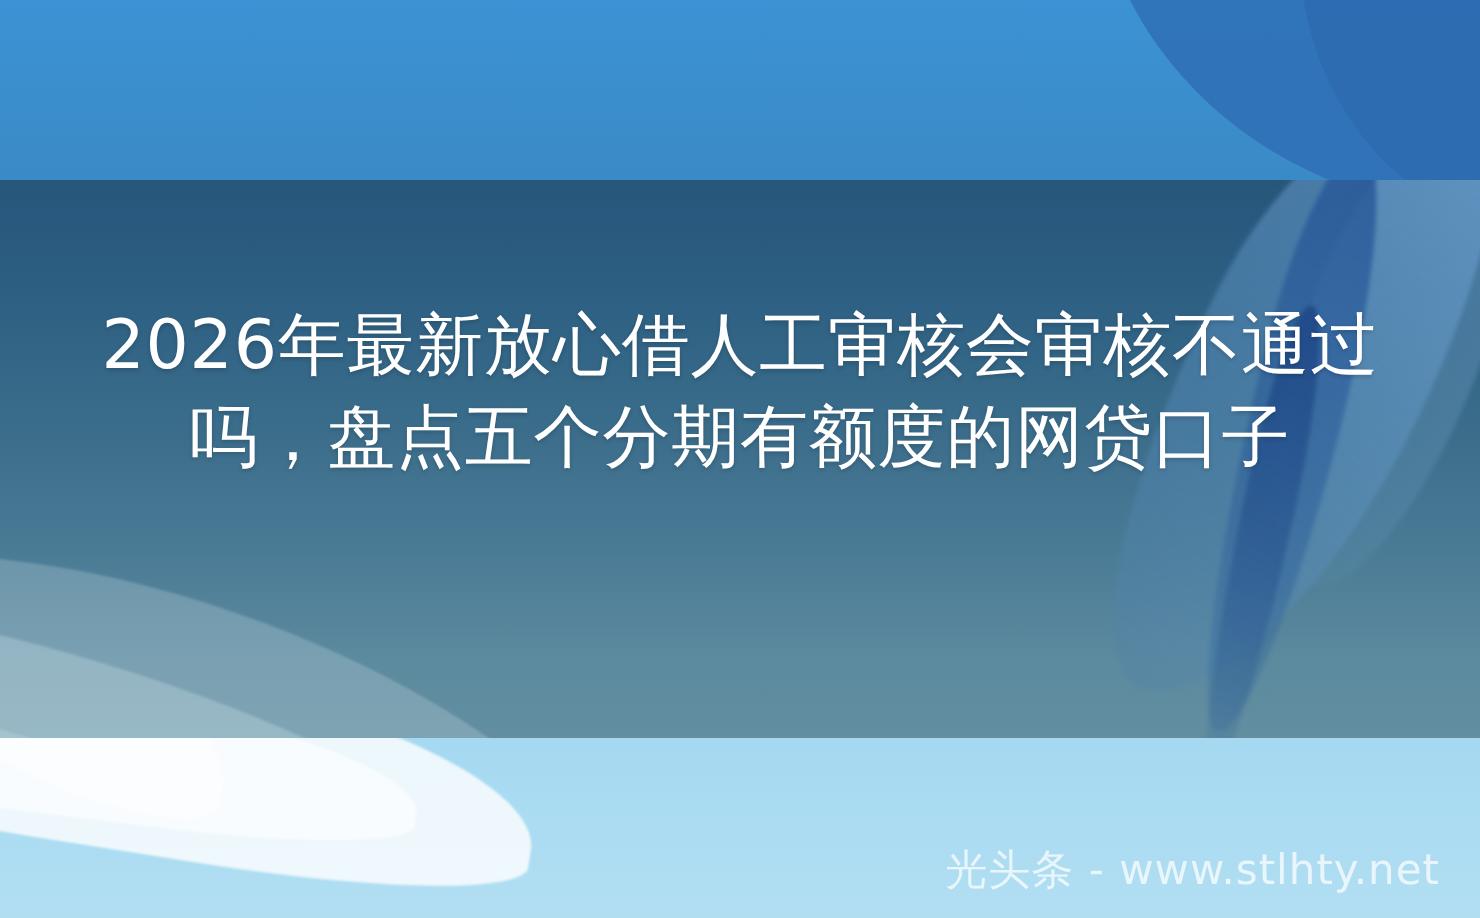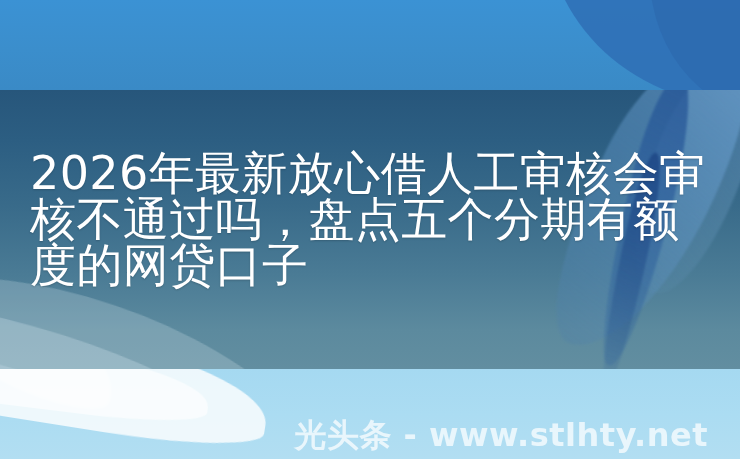--- a/index.html
+++ b/index.html
@@ -155,39 +155,40 @@
     border-radius:50%/ 70% 70% 30% 30%;
     transform:rotate(22deg);
     filter:blur(0.8px);
   }
 
   
   .title {
     position:absolute;
     left:30px; top:150px;
     width:680px;
+    text-align:center;
     color:#ffffff;
-    font-size:46px;
+    font-size:34px;
     line-height:46px;
     letter-spacing:0.4px;
     font-weight:400;
     text-shadow:0 1px 2px rgba(0,0,0,0.18);
     white-space:normal;
     word-break:break-all;
   }
 
   
   .watermark {
     position:absolute;
-    right:32px; bottom:9px;
+    right:20px; bottom:9px;
     color:rgba(255,255,255,0.72);
-    font-size:32px;
+    font-size:21px;
     line-height:30px;
     letter-spacing:0.5px;
-    font-weight:700;
+    font-weight:400;
     white-space:nowrap;
     user-select:none;
   }
 </style>
 </head>
 <body>
 
 <div id="cover">
 
   <div class="band-top">

